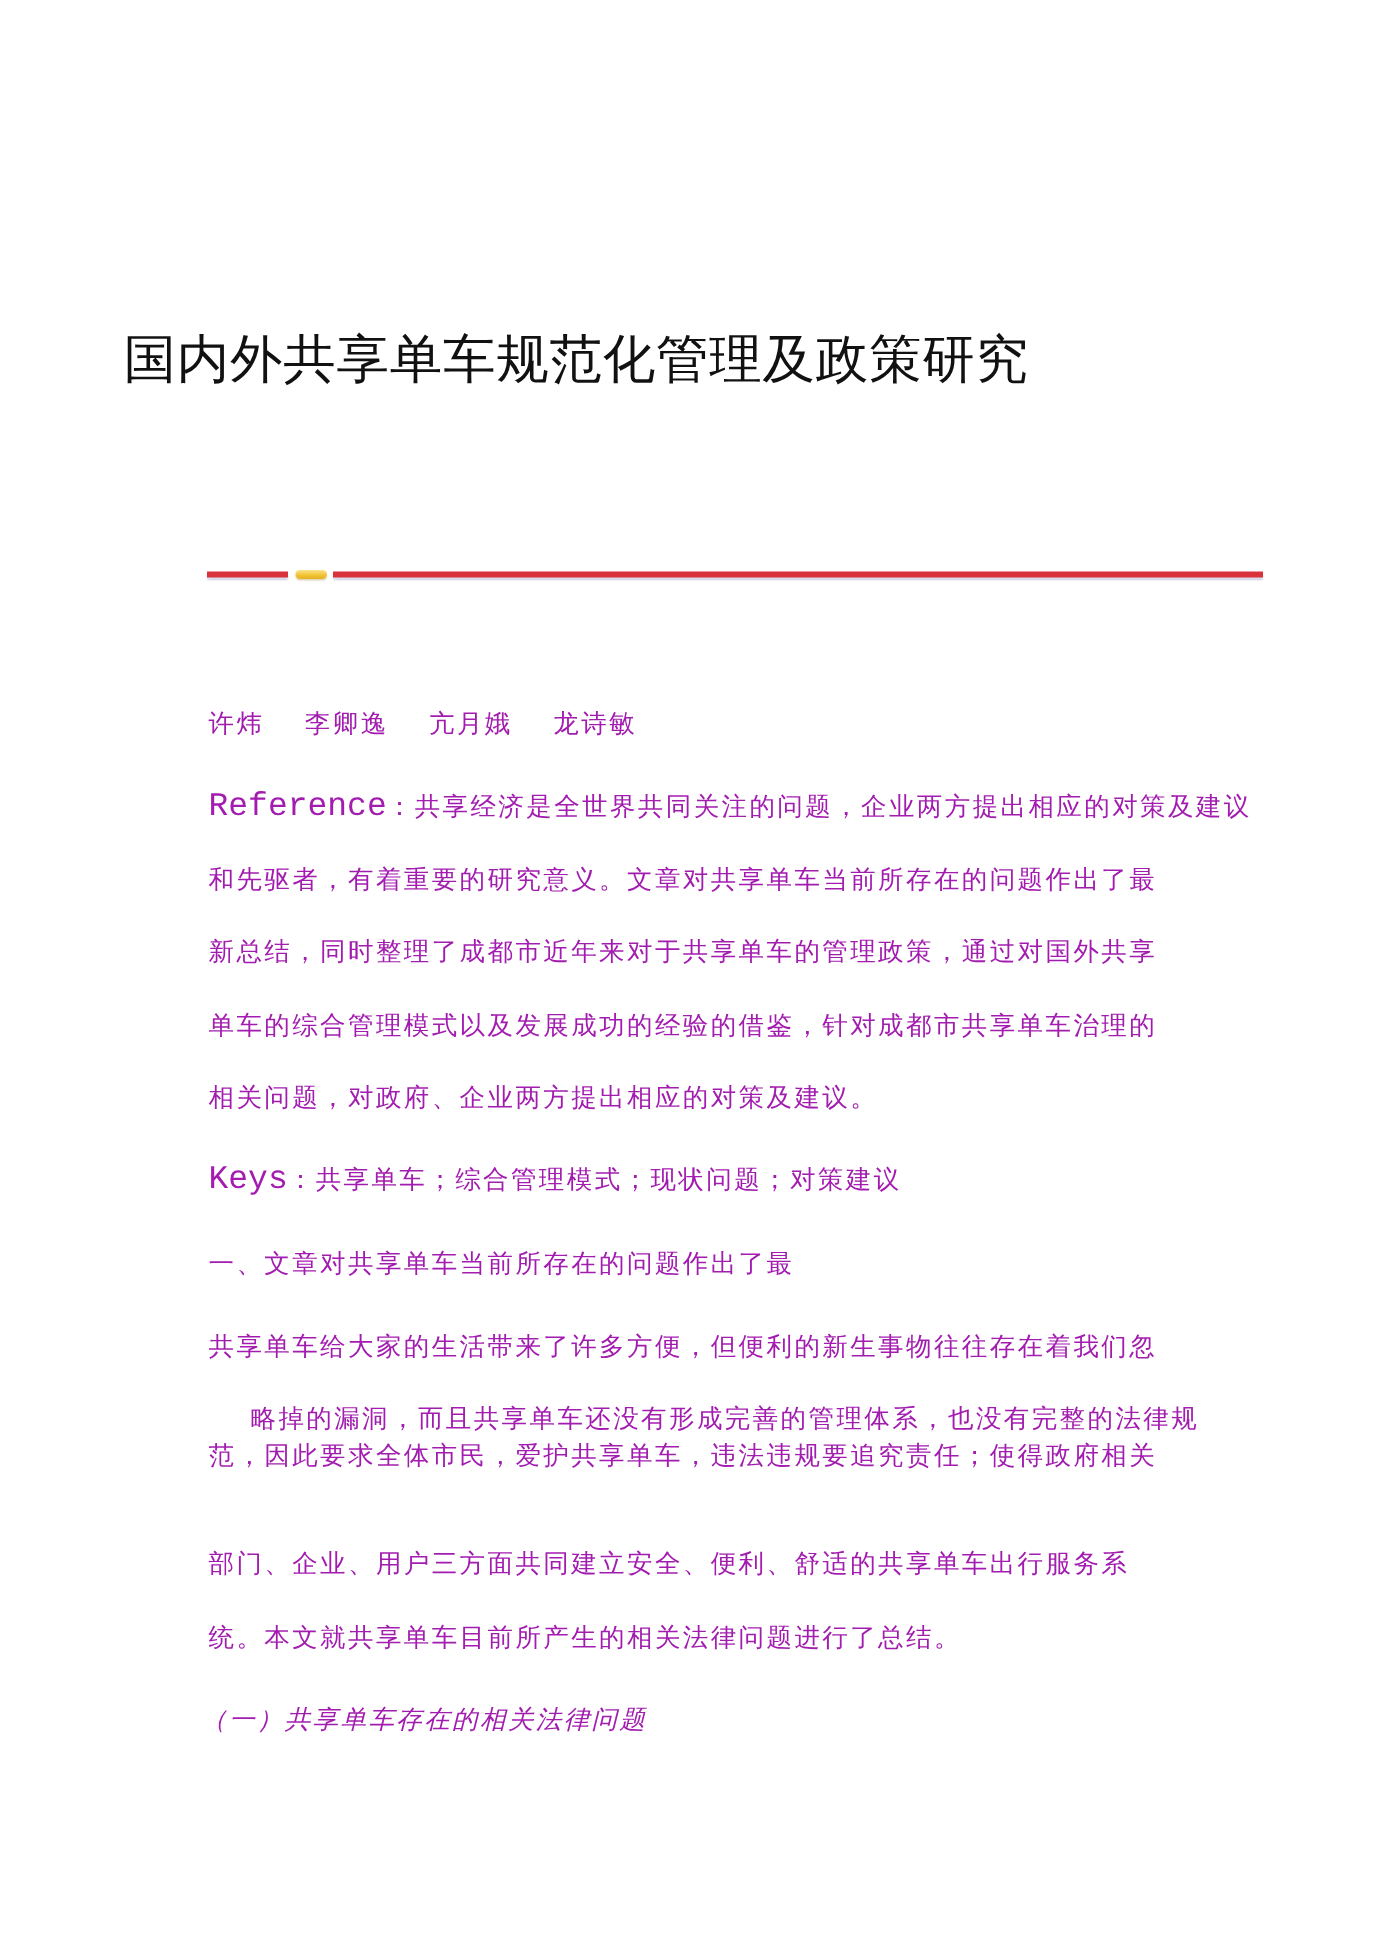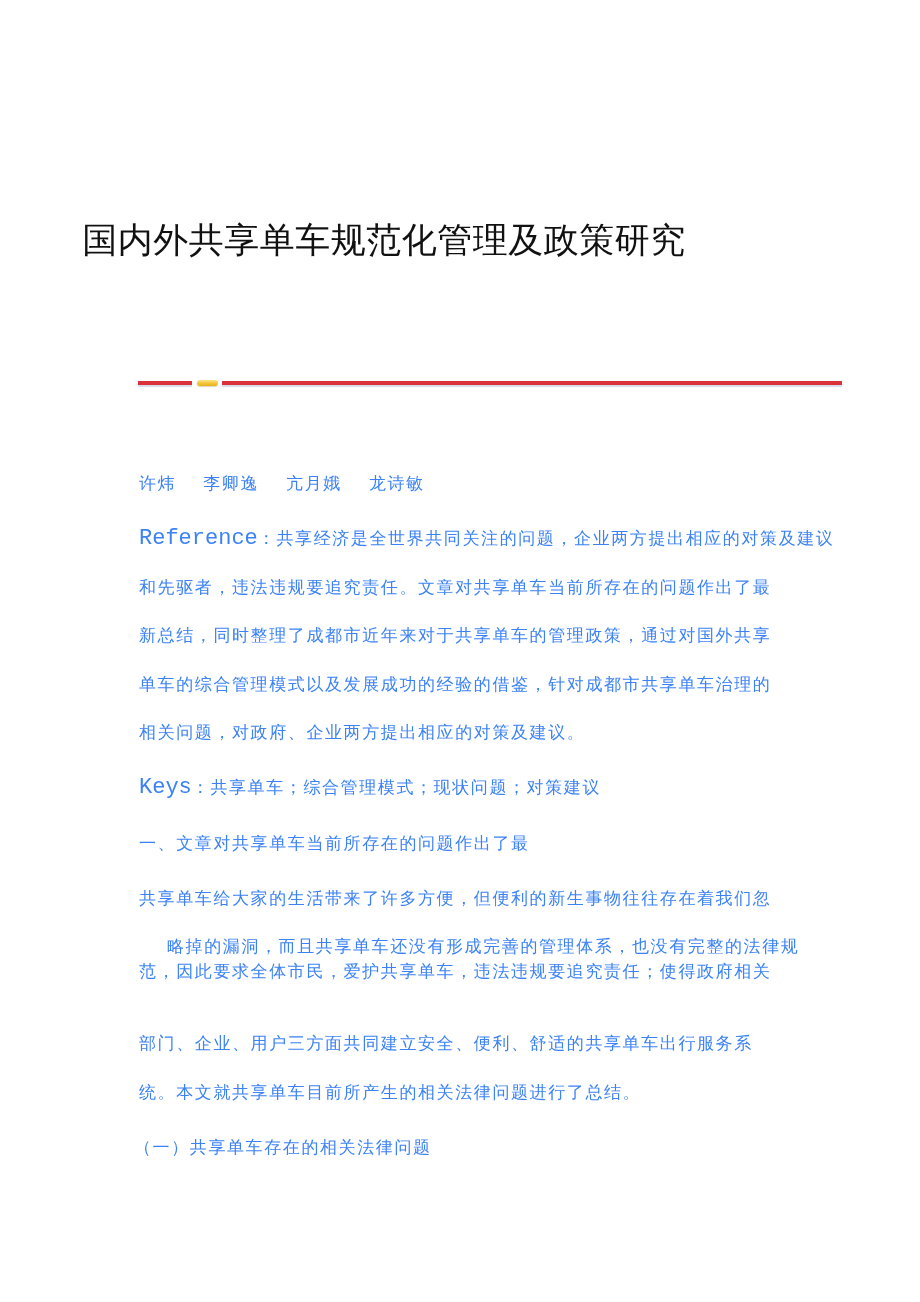--- a/index.html
+++ b/index.html
@@ -55,21 +55,21 @@
       background: linear-gradient(#fbe38a, #f1c232 60%, #e4b020);
       box-shadow: 0 1px 1px rgba(190, 170, 120, 0.5);
     }
     .line {
       position: absolute;
       left: 139px;
       white-space: nowrap;
       font-size: 17px;
       line-height: 24px;
       letter-spacing: 1.6px;
-      color: #3b82f6;
+      color: #a21caf;
       font-family: "DejaVu Sans", "Liberation Sans", sans-serif;
     }
     .latin {
       font-family: "Liberation Mono", "DejaVu Sans Mono", monospace;
       font-size: 22px;
       letter-spacing: 0;
     }
     .authors span {
       margin-right: 20px;
     }
@@ -87,31 +87,31 @@
 
 <div class="line authors" style="top:471px;">
   <span>许炜</span>
   <span>李卿逸</span>
   <span>亢月娥</span>
   <span>龙诗敏</span>
 </div>
 
 <div>
   <div class="line" style="top:526px;"><span class="latin">Reference</span><span>：</span><span>共享经济是全世界共同关注的问题，企业两方提出相应的对策及建议</span></div>
-  <div class="line" style="top:575px;">和先驱者，违法违规要追究责任。文章对共享单车当前所存在的问题作出了最</div>
+  <div class="line" style="top:575px;">和先驱者，有着重要的研究意义。文章对共享单车当前所存在的问题作出了最</div>
   <div class="line" style="top:623px;">新总结，同时整理了成都市近年来对于共享单车的管理政策，通过对国外共享</div>
   <div class="line" style="top:672px;">单车的综合管理模式以及发展成功的经验的借鉴，针对成都市共享单车治理的</div>
   <div class="line" style="top:720px;">相关问题，对政府、企业两方提出相应的对策及建议。</div>
 </div>
 
 <div class="line" style="top:775px;"><span class="latin">Keys</span><span>：</span><span>共享单车；综合管理模式；现状问题；对策建议</span></div>
 
 <div class="line" style="top:831px;">一、文章对共享单车当前所存在的问题作出了最</div>
 
 <div>
   <div class="line" style="top:886px;">共享单车给大家的生活带来了许多方便，但便利的新生事物往往存在着我们忽</div>
   <div class="line" style="top:934px;margin-left:28px;">略掉的漏洞，而且共享单车还没有形成完善的管理体系，也没有完整的法律规</div>
   <div class="line" style="top:959px;">范，因此要求全体市民，爱护共享单车，违法违规要追究责任；使得政府相关</div>
   <div class="line" style="top:1031px;">部门、企业、用户三方面共同建立安全、便利、舒适的共享单车出行服务系</div>
   <div class="line" style="top:1080px;text-align:right;">统。本文就共享单车目前所产生的相关法律问题进行了总结。</div>
 </div>
 
-<div class="line" style="top:1135px; left:134px;">（一）共享单车存在的相关法律问题</div>
+<div class="line" style="top:1135px; left:134px;font-style:italic;">（一）共享单车存在的相关法律问题</div>
 
 </body></html>

